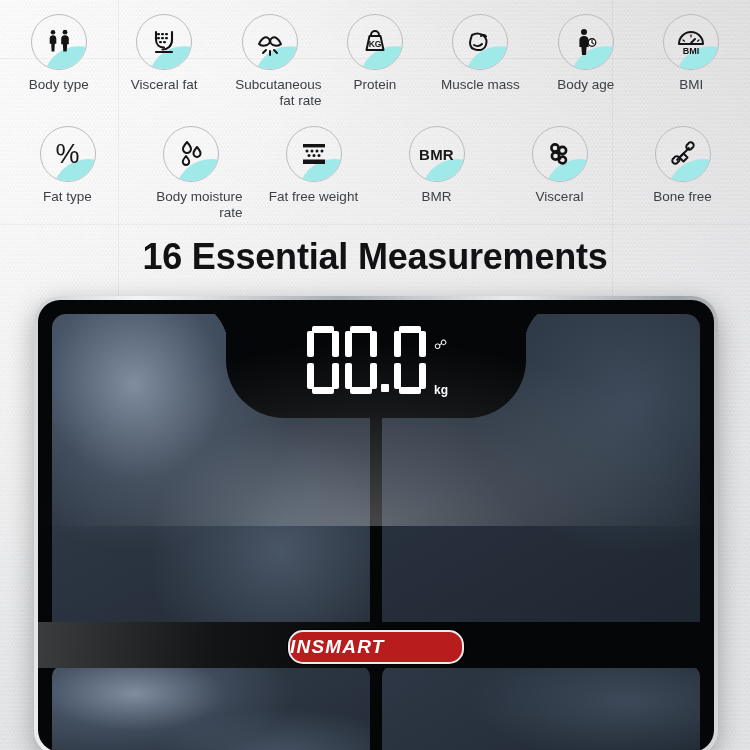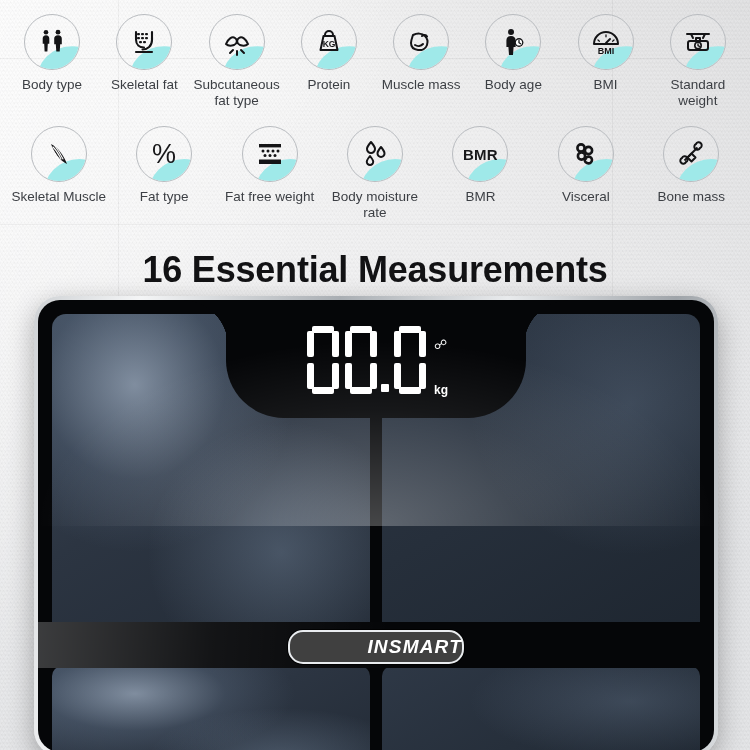--- a/index.html
+++ b/index.html
@@ -53,28 +53,28 @@
     background:#9fe9e9;
     transform:translateX(-22%);
     clip-path:inset(0 0 50% 0);
     z-index:0;
   }
   .ficon svg,.ficon .glyph{position:relative;z-index:1;}
   .ficon .glyph{
     font-weight:bold;color:#18181a;letter-spacing:.2px;line-height:1;
   }
   .flabel{
-    margin-top:7px;text-align:center;
+    margin-top:7px;text-align:right;
     font-size:13.5px;color:#3c3f44;line-height:1.16;
     max-width:104px;
   }
 
   
   .headline{
-    position:absolute;left:0;right:0;top:249px;z-index:3;
+    position:absolute;left:0;right:0;top:236px;z-index:3;
     text-align:center;
     font-size:36px;font-weight:bold;color:#121214;
     letter-spacing:-.2px;
   }
 
   
   .scale-wrap{position:absolute;left:34px;right:32px;top:296px;bottom:-6px;z-index:2;}
   .bezel{
     position:absolute;inset:0;border-radius:26px;
     background:linear-gradient(100deg,#cfd2d5 0%,#f4f5f6 14%,#a9aeb3 40%,#e8eaec 62%,#9fa4a9 84%,#d8dbde 100%);
@@ -169,22 +169,22 @@
   .meta{display:flex;flex-direction:column;justify-content:space-between;height:70px;margin-left:5px;}
   .bt{font-size:13px;color:#fff;line-height:1;margin-top:12px;}
   .unit{font-size:12px;color:#fff;font-weight:bold;line-height:1;}
 
   
   .logo{
     position:absolute;left:50%;top:330px;transform:translateX(-50%);
     z-index:7;
     width:172px;height:30px;border-radius:15px;
     border:2px solid #e9ecef;
-    background:#404040;
-    display:flex;align-items:center;justify-content:flex-end;
+    background:#b91c1c;
+    display:flex;align-items:center;justify-content:flex-start;
     box-shadow:0 0 0 1px rgba(0,0,0,.8);
   }
   .logo span{
     color:#fff;font-weight:bold;font-style:italic;
     font-size:19px;letter-spacing:1.2px;
   }
 </style>
 </head>
 <body>
 
@@ -227,35 +227,35 @@
             <rect x="11" y="5" width="3" height="2.2" rx="1"></rect>
             <rect x="15" y="5" width="3" height="2.2" rx="1"></rect>
             <rect x="7" y="9" width="3" height="2.2" rx="1"></rect>
             <rect x="11" y="9" width="3" height="2.2" rx="1"></rect>
             <rect x="15" y="9" width="3" height="2.2" rx="1"></rect>
             <rect x="9" y="13" width="3" height="2.2" rx="1"></rect>
             <rect x="13" y="13" width="3" height="2.2" rx="1"></rect>
           </g>
         </svg>
       </div>
-      <div class="flabel">Skeletal fat</div>
+      <div class="flabel">Visceral fat</div>
     </div>
 
     <div class="fcell">
       <div class="ficon">
         <div class="accent"></div>
         <svg width="30" height="28" viewBox="0 0 30 28">
           <g fill="none" stroke="#141416" stroke-width="2" stroke-linejoin="round" stroke-linecap="round">
             <path d="M4 16c2-5 6-8 9-6s2 6-1 7-6 1-8-1z"></path>
             <path d="M26 16c-2-5-6-8-9-6s-2 6 1 7 6 1 8-1z"></path>
             <path d="M11 22l-3 3M19 22l3 3M15 23v4"></path>
           </g>
         </svg>
       </div>
-      <div class="flabel">Subcutaneous fat type</div>
+      <div class="flabel">Subcutaneous fat rate</div>
     </div>
 
     <div class="fcell">
       <div class="ficon">
         <div class="accent"></div>
         <svg width="30" height="30" viewBox="0 0 30 30">
           <path d="M11 8a4 4 0 018 0" fill="none" stroke="#141416" stroke-width="2"></path>
           <path d="M9.5 9h11l3 14h-17z" fill="none" stroke="#141416" stroke-width="2" stroke-linejoin="round"></path>
           <text x="15" y="20" font-family="Liberation Sans, sans-serif" font-size="8.5" font-weight="bold" fill="#141416" text-anchor="middle">KG</text>
         </svg>
@@ -301,60 +301,46 @@
           <g stroke="#141416" stroke-width="1.3" stroke-linecap="round">
             <path d="M8 13l1.4 1.2M16 8v1.8M24 13l-1.4 1.2"></path>
           </g>
           <path d="M16 16l4-4" stroke="#141416" stroke-width="2" stroke-linecap="round"></path>
           <text x="16" y="27" font-family="Liberation Sans, sans-serif" font-size="9" font-weight="bold" fill="#141416" text-anchor="middle">BMI</text>
         </svg>
       </div>
       <div class="flabel">BMI</div>
     </div>
 
-    <div class="fcell">
-      <div class="ficon">
-        <div class="accent"></div>
-        <svg width="30" height="28" viewBox="0 0 30 28">
-          <g fill="none" stroke="#141416" stroke-width="2" stroke-linejoin="round" stroke-linecap="round">
-            <path d="M4 6h22"></path>
-            <path d="M8 6l2 4M22 6l-2 4"></path>
-            <rect x="13" y="10" width="4" height="3"></rect>
-            <rect x="5" y="13" width="20" height="9" rx="2"></rect>
-          </g>
-          <circle cx="15" cy="17.5" r="3.2" fill="none" stroke="#141416" stroke-width="1.6"></circle>
-          <path d="M15 15.8v1.8l1.4.8" fill="none" stroke="#141416" stroke-width="1.3" stroke-linecap="round"></path>
-        </svg>
-      </div>
-      <div class="flabel">Standard weight</div>
-    </div>
 
   </div>
 
   <div class="frow r2">
 
+
+    <div class="fcell">
+      <div class="ficon">
+        <div class="accent"></div>
+        <div class="glyph" style="font-size:27px;font-weight:normal;">%</div>
+      </div>
+      <div class="flabel">Fat type</div>
+    </div>
+
     <div class="fcell">
       <div class="ficon">
         <div class="accent"></div>
         <svg width="30" height="30" viewBox="0 0 30 30">
-          <path d="M7 5c7 3 13 12 16 20-7-3-13-12-16-20z" fill="#141416"></path>
-          <g stroke="#fff" stroke-width="1.1" stroke-linecap="round">
-            <path d="M9 8c3 3 6 8 8 12M11 7c3 4 6 9 8 13M8 11c3 3 5 7 7 10"></path>
-          </g>
-        </svg>
-      </div>
-      <div class="flabel">Skeletal Muscle</div>
-    </div>
-
-    <div class="fcell">
-      <div class="ficon">
-        <div class="accent"></div>
-        <div class="glyph" style="font-size:27px;font-weight:normal;">%</div>
-      </div>
-      <div class="flabel">Fat type</div>
+          <g fill="none" stroke="#141416" stroke-width="2" stroke-linejoin="round">
+            <path d="M11 3c2.5 3 4 5 4 6.8A4 4 0 0111 14a4 4 0 01-4-4.2C7 8 8.5 6 11 3z"></path>
+            <path d="M21 8c2.2 2.7 3.5 4.6 3.5 6.2a3.6 3.6 0 01-3.5 3.8 3.6 3.6 0 01-3.5-3.8c0-1.6 1.3-3.5 3.5-6.2z"></path>
+            <path d="M10 17c2 2.5 3.2 4.2 3.2 5.6a3.3 3.3 0 01-3.2 3.4 3.3 3.3 0 01-3.2-3.4c0-1.4 1.2-3.1 3.2-5.6z"></path>
+          </g>
+        </svg>
+      </div>
+      <div class="flabel">Body moisture rate</div>
     </div>
 
     <div class="fcell">
       <div class="ficon">
         <div class="accent"></div>
         <svg width="30" height="26" viewBox="0 0 30 26">
           <rect x="4" y="3" width="22" height="3.4" fill="#141416"></rect>
           <rect x="4" y="18.5" width="22" height="4.5" fill="#141416"></rect>
           <g fill="#141416">
             <circle cx="8" cy="10" r="1.5"></circle>
@@ -363,34 +349,20 @@
               <circle cx="23" cy="10" r="1.5"></circle>
             <circle cx="10" cy="14.5" r="1.5"></circle>
               <circle cx="15" cy="14.5" r="1.5"></circle>
             <circle cx="20" cy="14.5" r="1.5"></circle>
           </g>
         </svg>
       </div>
       <div class="flabel">Fat free weight</div>
     </div>
 
-    <div class="fcell">
-      <div class="ficon">
-        <div class="accent"></div>
-        <svg width="30" height="30" viewBox="0 0 30 30">
-          <g fill="none" stroke="#141416" stroke-width="2" stroke-linejoin="round">
-            <path d="M11 3c2.5 3 4 5 4 6.8A4 4 0 0111 14a4 4 0 01-4-4.2C7 8 8.5 6 11 3z"></path>
-            <path d="M21 8c2.2 2.7 3.5 4.6 3.5 6.2a3.6 3.6 0 01-3.5 3.8 3.6 3.6 0 01-3.5-3.8c0-1.6 1.3-3.5 3.5-6.2z"></path>
-            <path d="M10 17c2 2.5 3.2 4.2 3.2 5.6a3.3 3.3 0 01-3.2 3.4 3.3 3.3 0 01-3.2-3.4c0-1.4 1.2-3.1 3.2-5.6z"></path>
-          </g>
-        </svg>
-      </div>
-      <div class="flabel">Body moisture rate</div>
-    </div>
-
 
     <div class="fcell">
       <div class="ficon">
         <div class="accent"></div>
         <div class="glyph" style="font-size:15px;">BMR</div>
       </div>
       <div class="flabel">BMR</div>
     </div>
 
     <div class="fcell">
@@ -413,21 +385,21 @@
         <div class="accent"></div>
         <svg width="30" height="30" viewBox="0 0 30 30">
           <g fill="none" stroke="#141416" stroke-width="2" stroke-linejoin="round">
             <path d="M8.5 21.5l13-13"></path>
             <path d="M6 19a3 3 0 104 4 3 3 0 10-4-4z"></path>
             <path d="M20 5a3 3 0 114 4 3 3 0 11-4-4z"></path>
             <path d="M11.5 18.5l4-4 4 4-4 4z"></path>
           </g>
         </svg>
       </div>
-      <div class="flabel">Bone mass</div>
+      <div class="flabel">Bone free</div>
     </div>
 
   </div>
 </div>
 
 <div class="headline">16 Essential Measurements</div>
 
 <div class="scale-wrap">
   <div class="bezel">
     <div class="glass">

